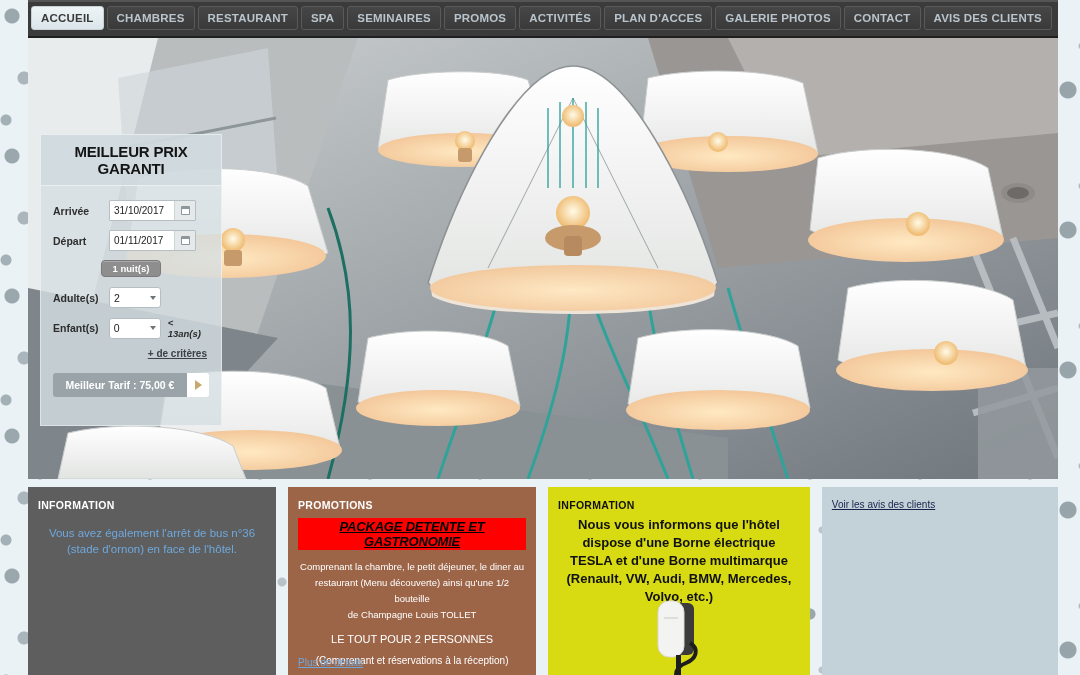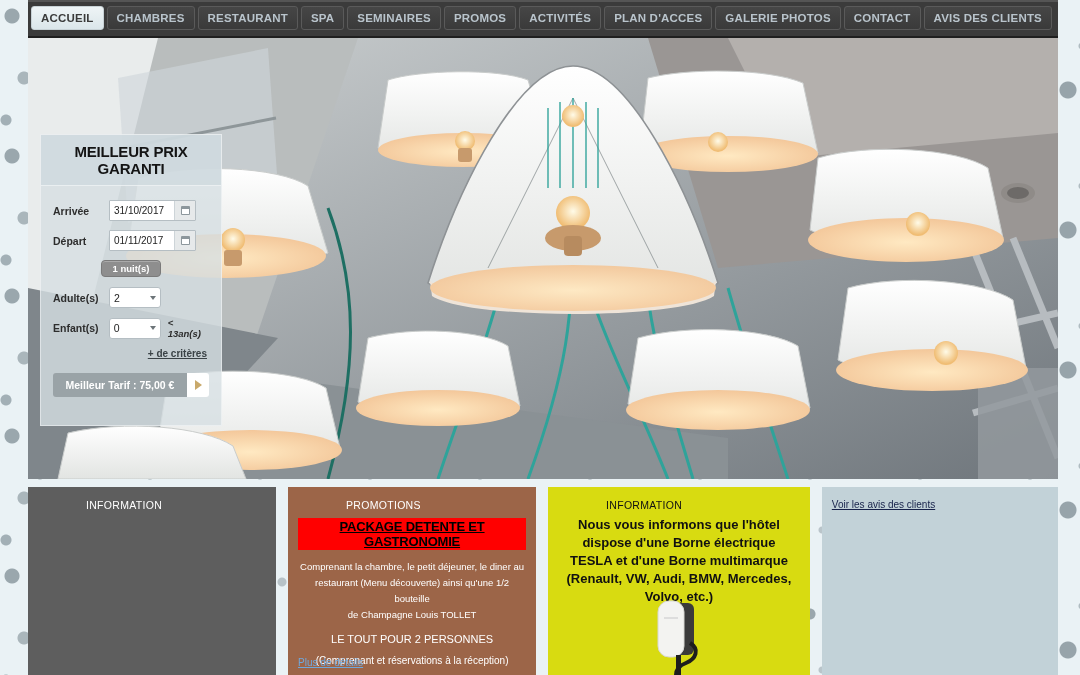--- a/index.html
+++ b/index.html
@@ -129,37 +129,37 @@
     width:0;height:0;border-top:5px solid transparent;
     border-bottom:5px solid transparent;border-left:7px solid #c9a96b;
   }
   
   #panels{
     position:absolute;left:0;top:487px;width:1030px;height:188px;
     display:flex;gap:12px;z-index:4;
   }
   .panel{overflow:hidden;position:relative;}
   .ptitle{
-    font-size:10.5px;font-weight:normal;letter-spacing:.3px;margin-left:48px;
+    font-size:10.5px;font-weight:bold;letter-spacing:.3px;
   }
   #p-info1{width:250px;background:#5e5e5e;padding:12px 10px 0 10px;}
   #p-info1 .ptitle{color:#fff;}
   #p-info1 .body{
     margin-top:16px;text-align:center;color:#6fa8dc;font-size:13px;
     font-weight:bold;line-height:19px;
   }
   #p-info1 .body2{
     margin-top:14px;text-align:center;color:#6fa8dc;font-size:11.5px;
     line-height:16px;
   }
   #p-promo{width:250px;background:#9c6548;padding:12px 10px 0 10px;}
   #p-promo .ptitle{color:#fff;}
   #p-promo .hl{
     margin-top:7px;background:#ff0000;color:#000;font-size:13px;font-weight:bold;
-    text-align:center;text-decoration:underline;padding:1px 0;letter-spacing:-.2px;
+    text-align:center;text-decoration:underline;padding:1px 0;letter-spacing:-.2px;font-style:italic;
   }
   #p-promo .d{
     margin-top:9px;text-align:center;color:#fff;font-size:9.5px;line-height:16px;
   }
   #p-promo .d2{margin-top:10px;text-align:center;color:#fff;font-size:11px;}
   #p-promo .d3{margin-top:10px;text-align:center;color:#fff;font-size:10px;}
   #p-promo .price{margin-top:8px;text-align:center;color:#fff;font-size:19px;}
   #p-promo .more{
     position:absolute;left:10px;bottom:7px;color:#6fa8dc;font-size:10px;
     text-decoration:underline;cursor:pointer;
@@ -379,20 +379,24 @@
         </div>
       </div>
 
     </div>
   </div>
 
   <div id="panels">
 
     <div class="panel" id="p-info1">
       <div class="ptitle">INFORMATION</div>
+      <div class="body2">
+        <div>Vous avez également l'arrêt de bus n°36</div>
+        <div>(stade d'ornon) en face de l'hôtel.</div>
+      </div>
     </div>
 
     <div class="panel" id="p-promo">
       <div class="ptitle">PROMOTIONS</div>
       <div class="hl">PACKAGE DETENTE ET GASTRONOMIE</div>
       <div class="d">
         <div>Comprenant la chambre, le petit déjeuner, le diner au</div>
         <div>restaurant (Menu découverte) ainsi qu'une 1/2 bouteille</div>
         <div>de Champagne Louis TOLLET</div>
       </div>

